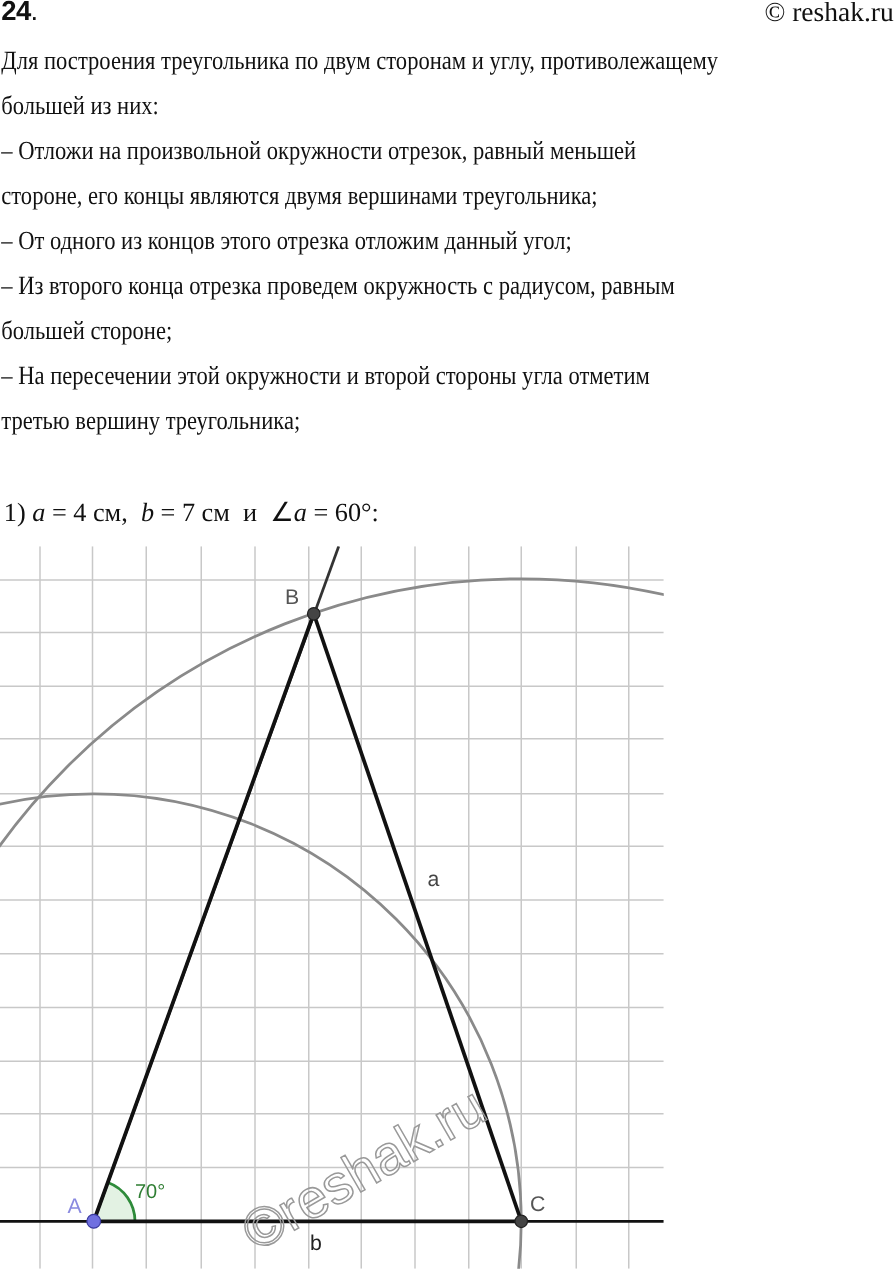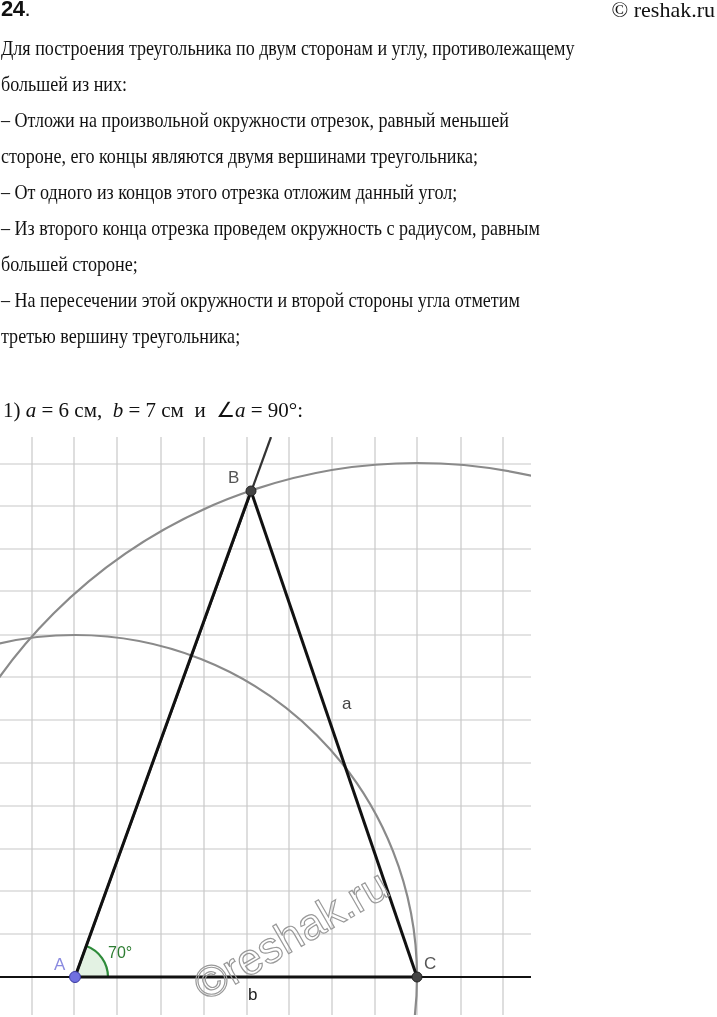--- a/index.html
+++ b/index.html
@@ -31,21 +31,21 @@
 <div class="line" style="top:72px;">большей из них:</div>
 <div class="line" style="top:108px;">– Отложи на произвольной окружности отрезок, равный меньшей</div>
 <div class="line" style="top:144px;">стороне, его концы являются двумя вершинами треугольника;</div>
 <div class="line" style="top:180px;">– От одного из концов этого отрезка отложим данный угол;</div>
 <div class="line" style="top:216px;">– Из второго конца отрезка проведем окружность с радиусом, равным</div>
 <div class="line" style="top:252px;">большей стороне;</div>
 <div class="line" style="top:288px;">– На пересечении этой окружности и второй стороны угла отметим</div>
 <div class="line" style="top:324px;">третью вершину треугольника;</div>
 
 <div class="task">
-  <span>1) </span><i>a</i><span style="white-space:pre"> = 6 см,  </span><i>b</i><span style="white-space:pre"> = 7 см  и  ∠</span><i>a</i><span style="white-space:pre"> = 90°:</span>
+  <span>1) </span><i>a</i><span style="white-space:pre"> = 4 см,  </span><i>b</i><span style="white-space:pre"> = 7 см  и  ∠</span><i>a</i><span style="white-space:pre"> = 60°:</span>
 </div>
 
 <svg class="fig" width="531" height="580" viewBox="0 0 531 580" xmlns="http://www.w3.org/2000/svg">
   <defs>
     <clipPath id="clipFig">
         <rect x="0" y="0" width="531" height="578"></rect>
       </clipPath>
   </defs>
   <g clip-path="url(#clipFig)">
 

